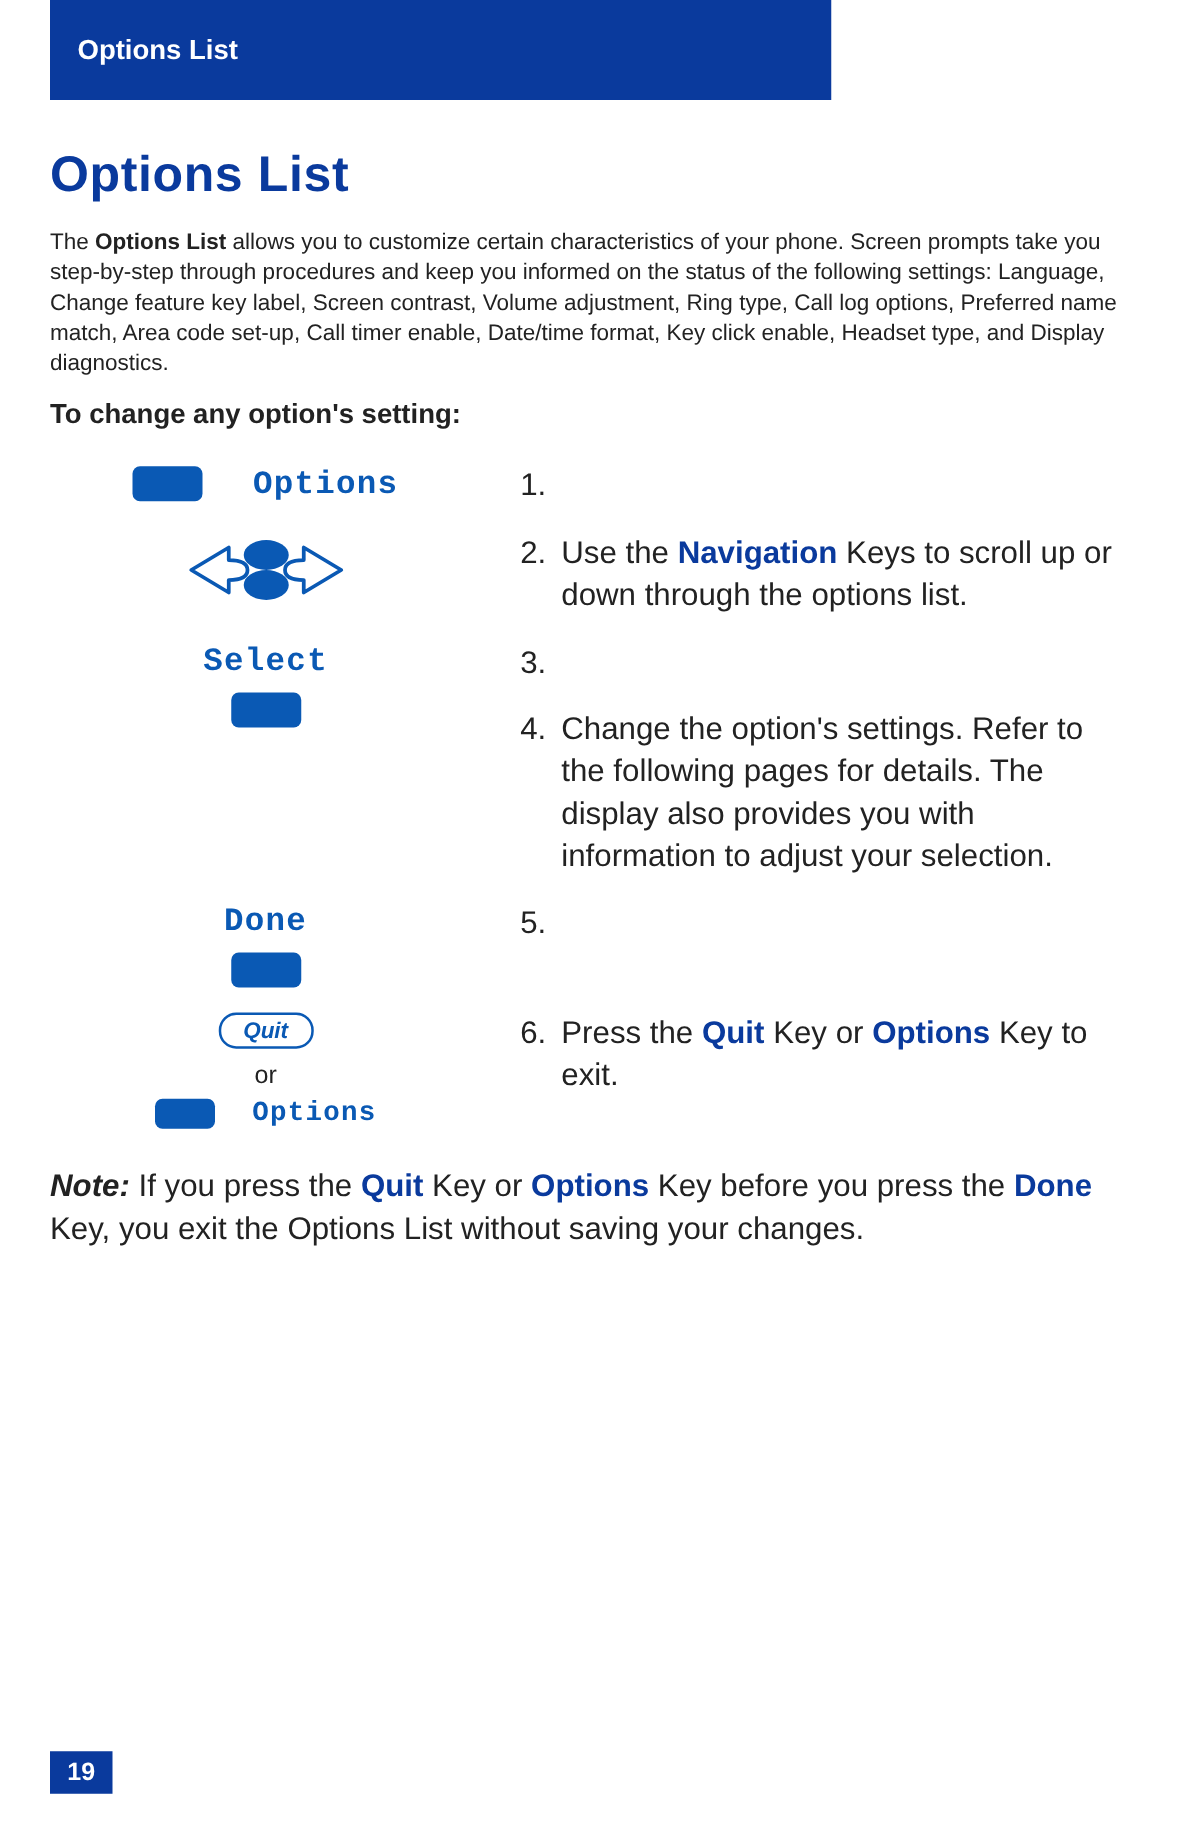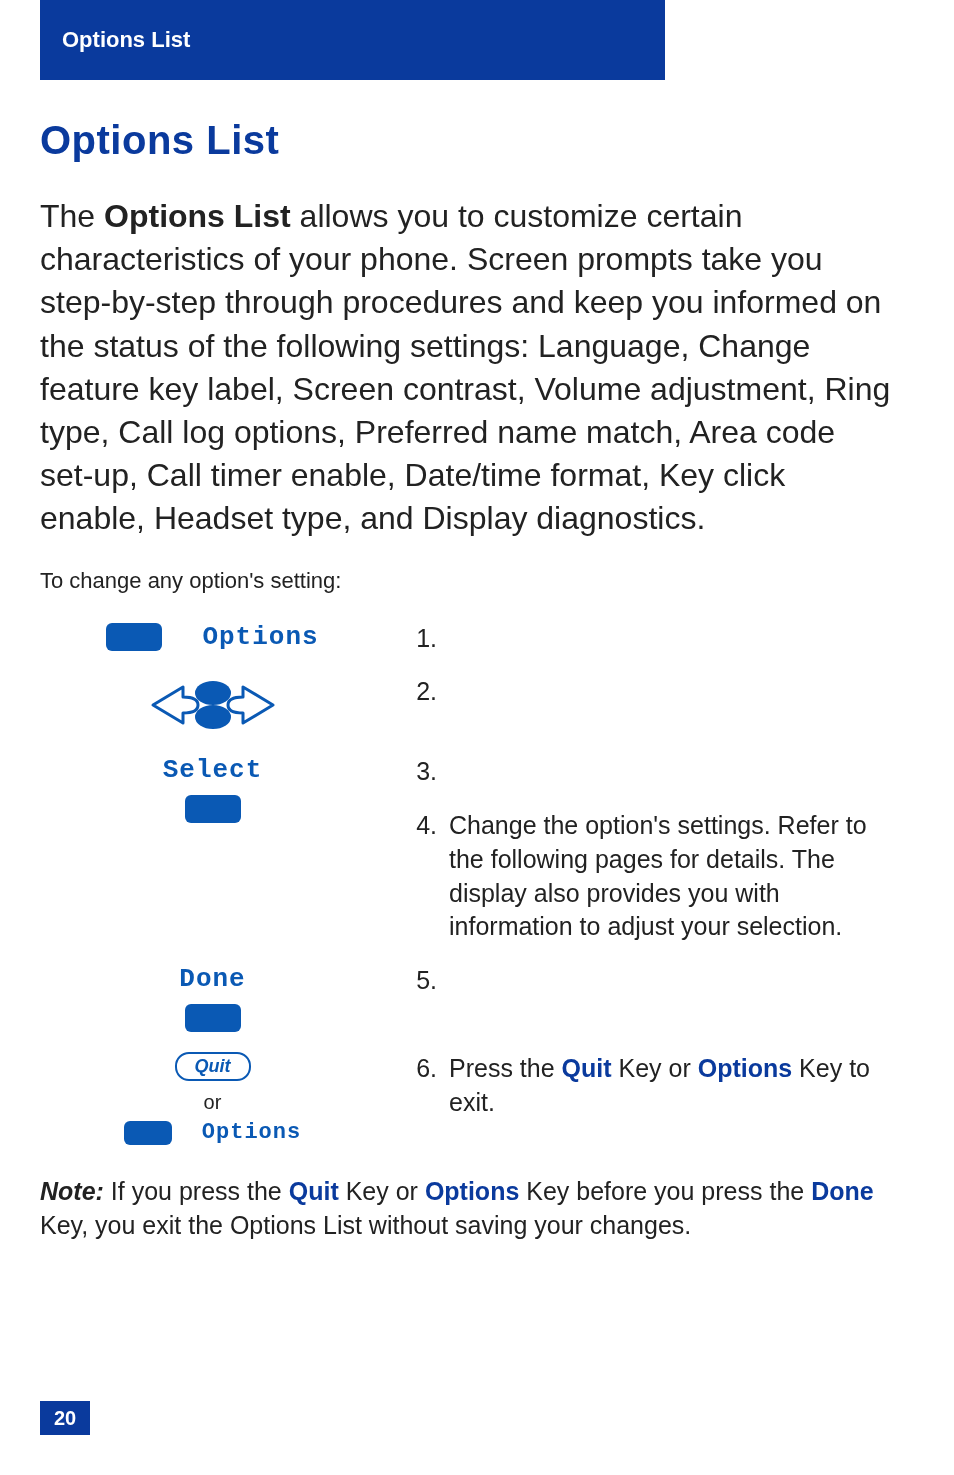--- a/index.html
+++ b/index.html
@@ -37,29 +37,29 @@
     right: 60px;
   }
   h1 {
     color: #0a3a9d;
     font-size: 40px;
     font-weight: bold;
     margin: 18px 0 8px 0;
     letter-spacing: 0.5px;
   }
   .intro {
-    font-size: 32px;
+    font-size: 18px;
     line-height: 1.35;
-    margin-bottom: 27px;
+    margin-bottom: 16px;
     font-family: "Arial Narrow", Arial, sans-serif;
     font-stretch: condensed;
   }
   .intro strong { font-weight: bold; }
   .subhead {
-    font-weight: normal;
+    font-weight: bold;
     font-size: 22px;
     margin: 4px 0 18px 0;
   }
   .steps {
     display: grid;
     grid-template-columns: 345px 1fr;
     column-gap: 10px;
   }
   .vis-cell {
     text-align: center;
@@ -175,20 +175,21 @@
       <svg width="140" height="60" viewBox="0 0 140 60">
         <path d="M10 30 L40 12 L40 22 Q55 22 55 30 Q55 38 40 38 L40 48 Z" fill="none" stroke="#0a59b4" stroke-width="3" stroke-linejoin="round"></path>
         <path d="M130 30 L100 12 L100 22 Q85 22 85 30 Q85 38 100 38 L100 48 Z" fill="none" stroke="#0a59b4" stroke-width="3" stroke-linejoin="round"></path>
         <ellipse cx="70" cy="18" rx="18" ry="12" fill="#0a59b4"></ellipse>
         <ellipse cx="70" cy="42" rx="18" ry="12" fill="#0a59b4"></ellipse>
       </svg>
     </div>
     <div class="text-cell">
       <div class="stepline">
           <span class="num">2.</span>
+          <span>Use the <span class="key">Navigation</span> Keys to scroll up or down through the options list.</span>
         </div>
     </div>
 
     <div class="vis-cell" style="grid-row: span 2;">
       <div class="col-stack">
         <span class="lcd-text">Select</span>
         <span class="softkey-btn"></span>
       </div>
     </div>
     <div class="text-cell">
@@ -232,13 +233,13 @@
         </div>
     </div>
 
   </div>
 
   <p class="note">
     <span class="note-label">Note:</span><span> If you press the <span class="key">Quit</span> Key or <span class="key">Options</span> Key before you press the <span class="key">Done</span> Key, you exit the Options List without saving your changes.</span>
   </p>
 </div>
 
-<div class="page-num">20</div>
+<div class="page-num">19</div>
 
 </body></html>

